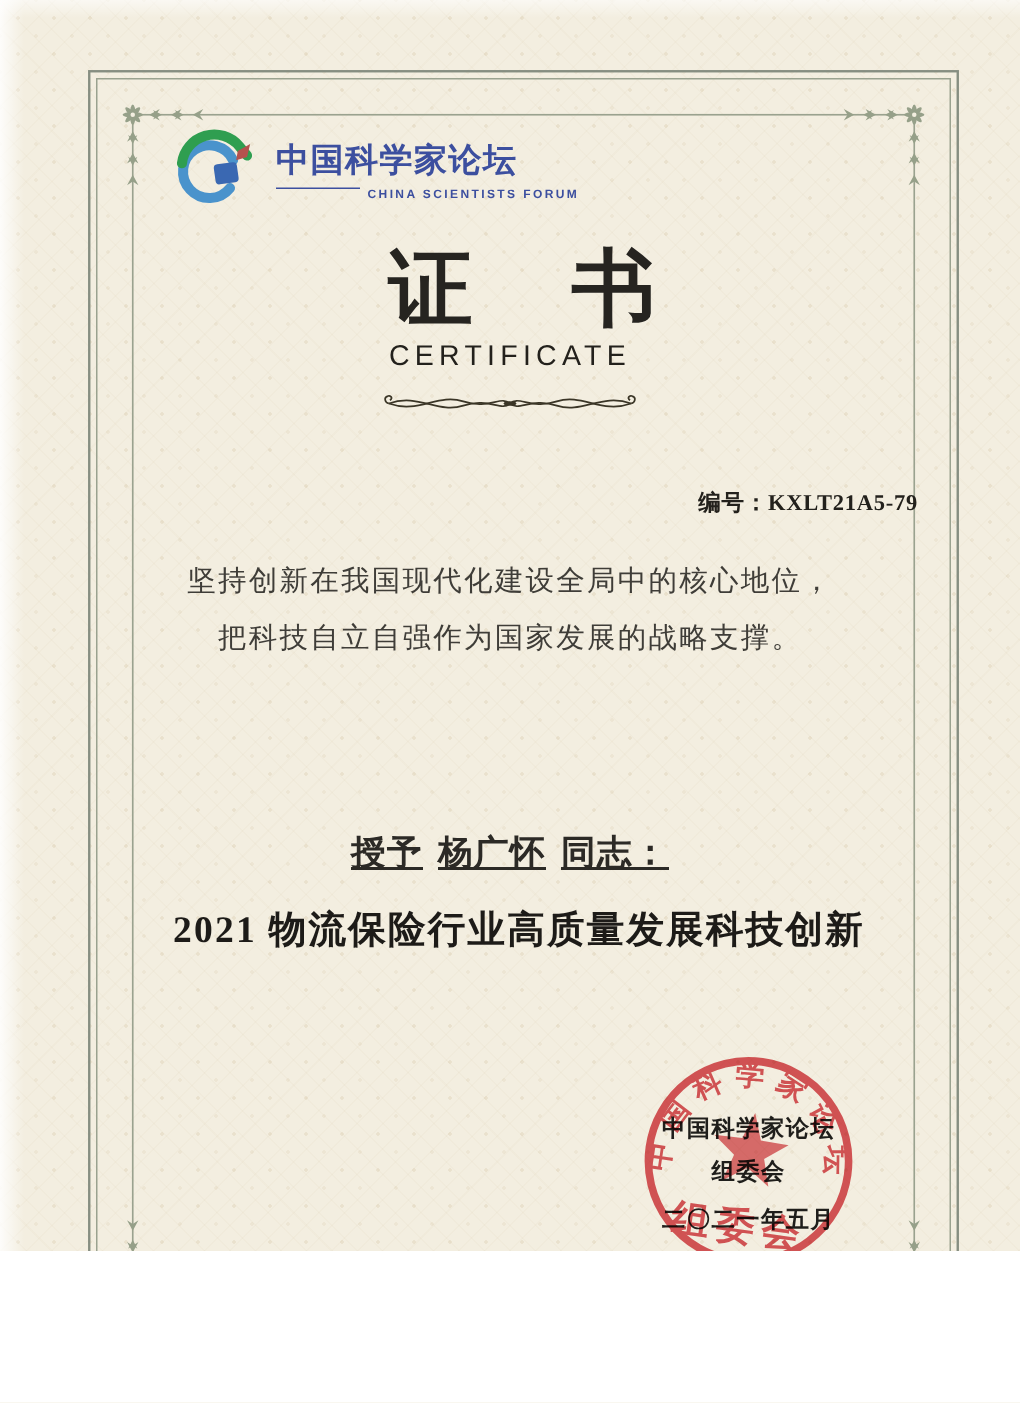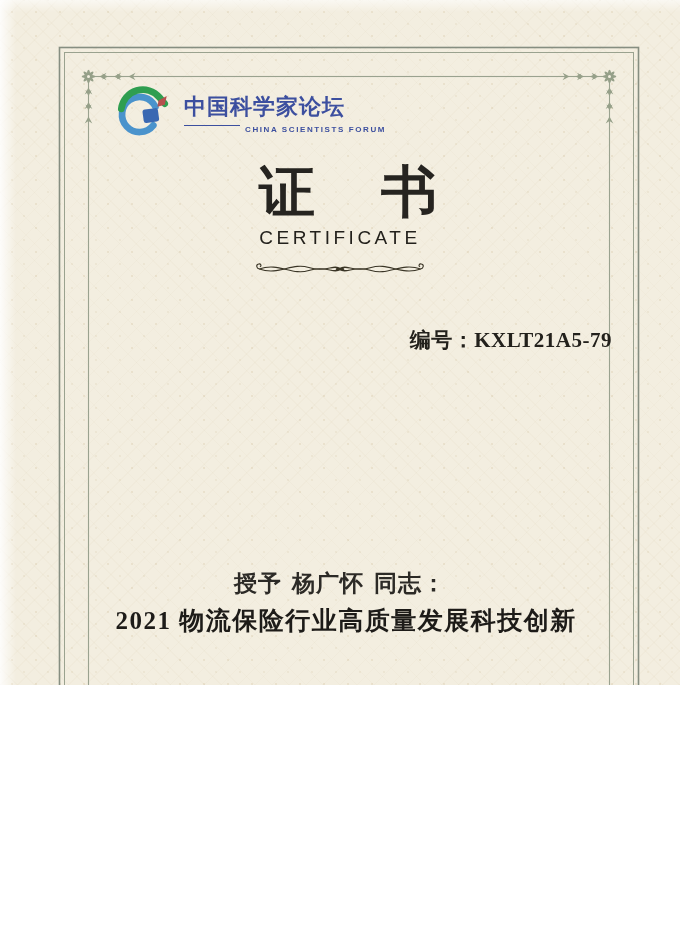--- a/index.html
+++ b/index.html
@@ -1,21 +1,21 @@
 <!DOCTYPE html>
 <html><head>
 <meta charset="utf-8">
 <style>
   html,body{margin:0;padding:0;}
   body{
     width:680px;height:935px;overflow:hidden;
     font-family:"Liberation Serif","DejaVu Serif",serif;
   }
   .page{
-    position:relative;width:680px;height:685px;overflow:hidden;
+    position:relative;width:680px;height:834px;overflow:hidden;
     background-color:#f3eee0;
     background-image:
       radial-gradient(rgba(199,178,137,.22) 1px, transparent 1.4px),
       radial-gradient(rgba(199,178,137,.15) 1px, transparent 1.4px),
       repeating-linear-gradient(45deg, rgba(202,182,142,.06) 0 1px, transparent 1px 12px),
       repeating-linear-gradient(-45deg, rgba(202,182,142,.06) 0 1px, transparent 1px 12px);
     background-size:24px 24px,24px 24px,auto,auto;
     background-position:0 0,12px 12px,0 0,0 0;
   }
   .page::before{
@@ -50,32 +50,32 @@
   }
   .title-en{
     position:absolute;left:0;right:0;top:227px;text-align:center;z-index:2;
     font-family:"Liberation Sans","DejaVu Sans",sans-serif;
     font-size:19px;font-weight:500;color:#23211c;letter-spacing:3.5px;padding-left:0;
   }
   .flourish{position:absolute;left:50%;top:258px;transform:translateX(-50%);z-index:2;}
 
   .serial{
     position:absolute;top:326px;right:68px;z-index:2;
-    font-size:21px;font-weight:700;color:#23211c;letter-spacing:.5px;
+    font-size:15px;font-weight:700;color:#23211c;letter-spacing:.5px;
   }
 
   .citation{position:absolute;left:0;right:0;top:376px;text-align:center;z-index:2;}
   .citation p{
     margin:0 0 14px 0;font-size:19px;line-height:24px;color:#3f3d38;
     letter-spacing:1.5px;font-weight:500;
   }
 
   .grant-line{
-    position:absolute;left:0;right:0;top:568px;text-align:center;z-index:2;
-    font-size:23px;font-weight:600;color:#2c2a26;letter-spacing:1px;
+    position:absolute;left:0;right:0;top:553px;text-align:center;z-index:2;
+    font-size:23px;font-weight:600;color:#2c2a26;letter-spacing:1px;text-decoration:underline;
   }
   .grant-line .recipient{margin:0 10px;}
 
   .award-title{
     position:absolute;left:12px;right:0;top:602px;text-align:center;z-index:2;
     font-size:25px;font-weight:900;color:#1d1b18;letter-spacing:1.5px;line-height:37px;
   }
 
   .issuer{
     position:absolute;left:408px;top:742px;width:182px;text-align:center;z-index:3;
@@ -152,20 +152,22 @@
       <path d="M234,13 c4,-1 5,-6 1,-7 c-3,-1 -5,2 -2,4"></path>
     </g>
     <ellipse cx="120" cy="13" rx="6" ry="2.2" fill="#3a3526"></ellipse>
   </svg>
 
   <div class="serial">
     <span>编号：</span><span>KXLT21A5-79</span>
   </div>
 
   <div class="citation">
+    <p>坚持创新在我国现代化建设全局中的核心地位，</p>
+    <p>把科技自立自强作为国家发展的战略支撑。</p>
   </div>
 
   <div class="grant-line">
     <span>授予</span><span class="recipient">杨广怀</span><span>同志：</span>
   </div>
 
   <div class="award-title">
     <div>2021 物流保险行业高质量发展科技创新</div>
   </div>
 

